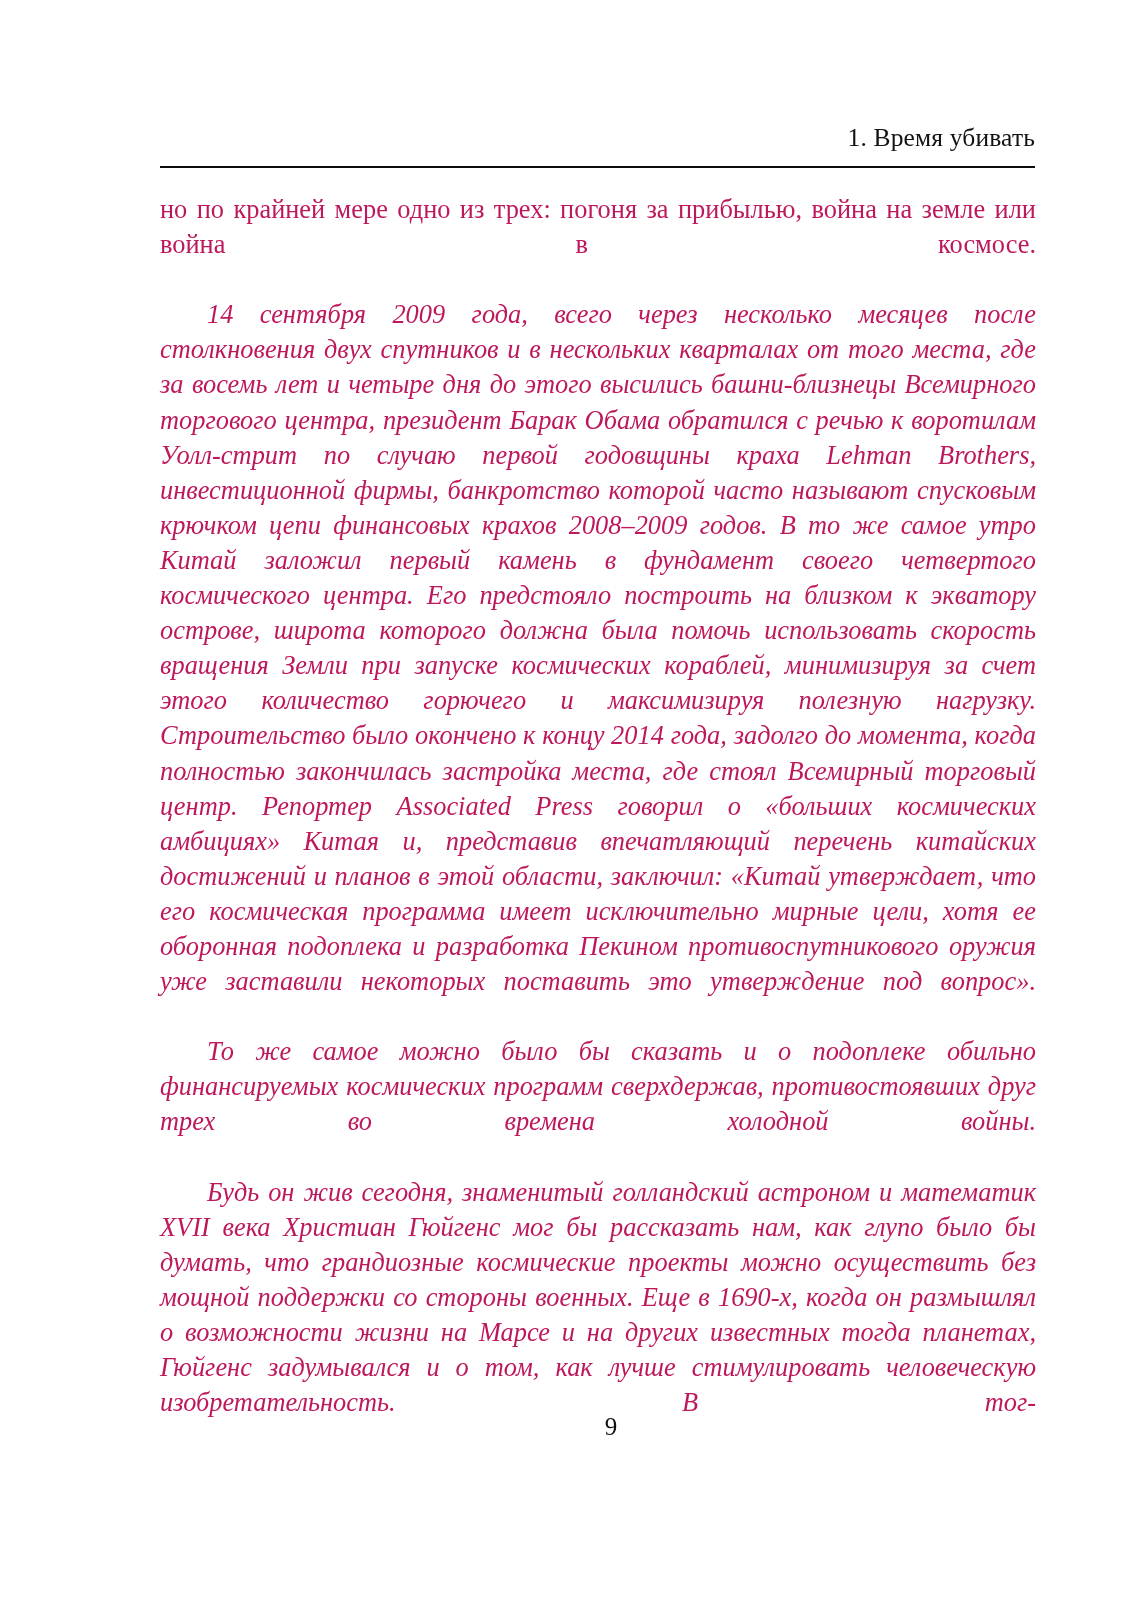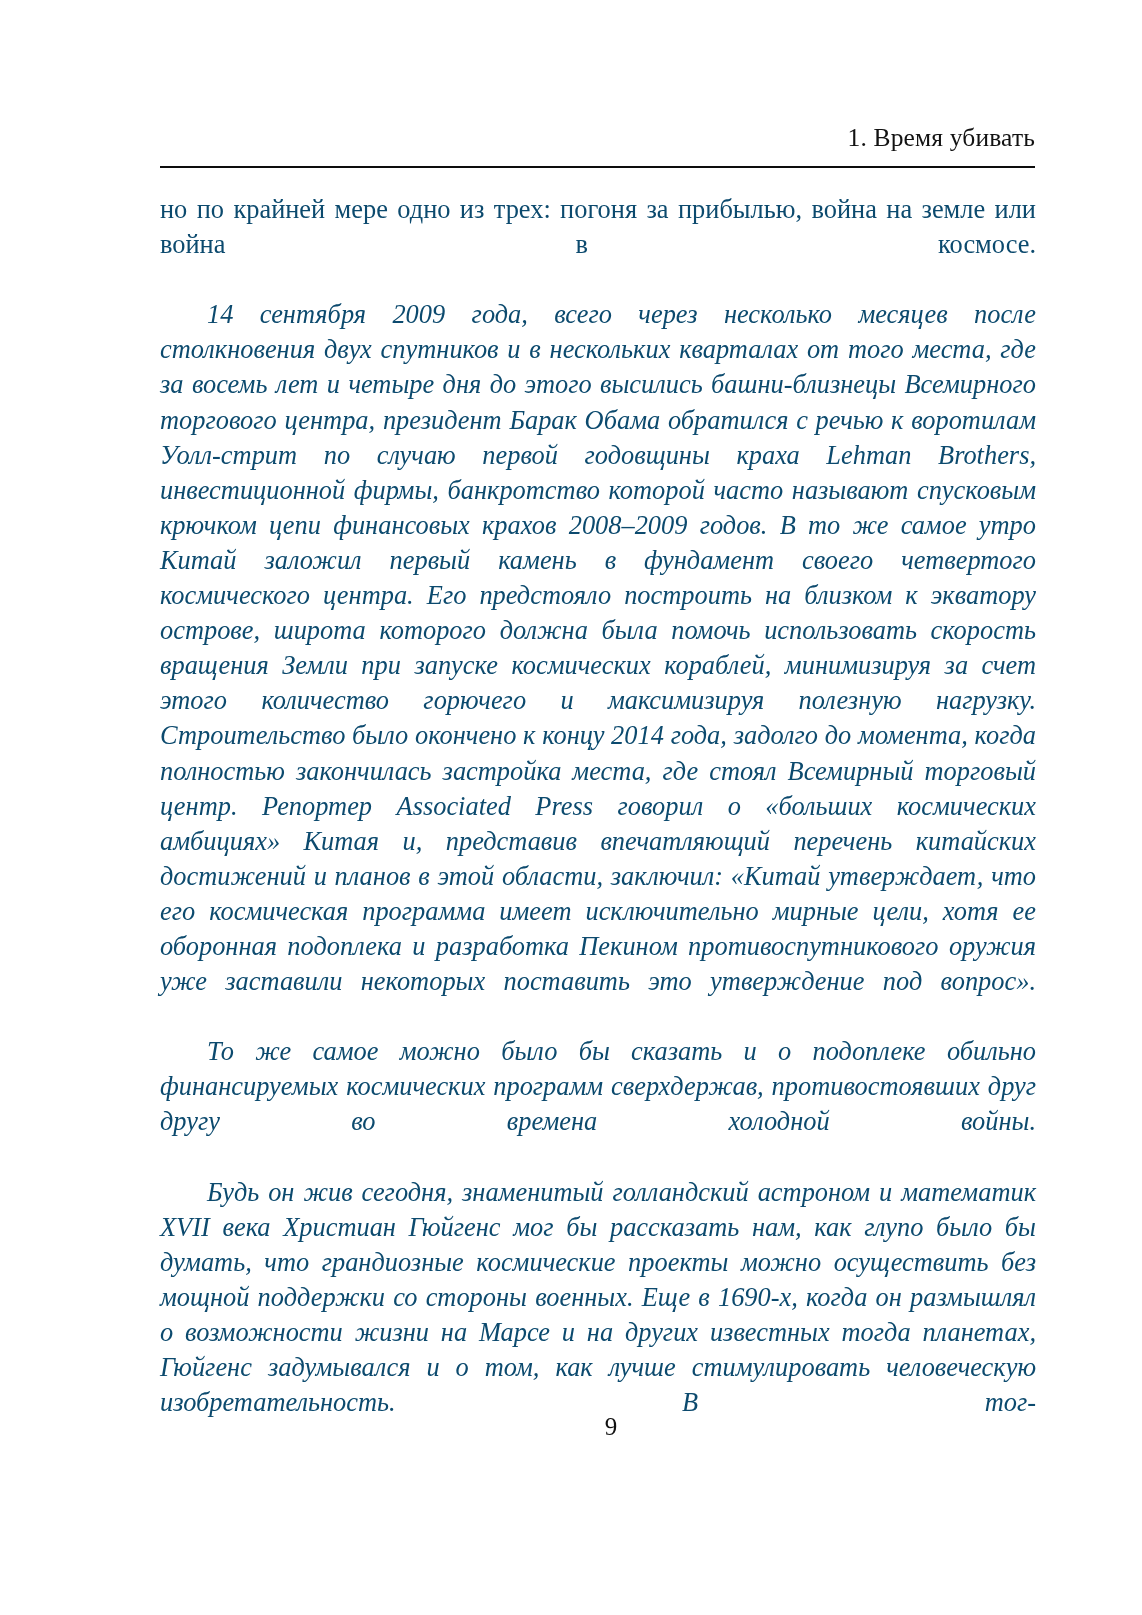--- a/index.html
+++ b/index.html
@@ -56,21 +56,21 @@
     left: 128px;
     top: 192px;
     width: 876px;
   }
   .para {
     margin: 0;
     font-size: 26.4px;
     line-height: 35.1px;
     text-align: justify;
     text-justify: inter-word;
-    color: #0c4a6e;
+    color: #be185d;
     hyphens: manual;
     -webkit-hyphens: manual;
   }
   .para.indent {
     text-indent: 47px;
     font-style: italic;
   }
   
   .para::after {
     content: "";
@@ -99,21 +99,21 @@
 
   <div class="running-head">
     <span class="running-head-text">1. Время убивать</span>
   </div>
 
   <div class="header-rule"></div>
 
   <div class="text-block">
     <p class="para">но по крайней мере одно из трех: погоня за прибылью, война на земле или война в космосе.</p>
     <p class="para indent">14 сентября 2009 года, всего через несколько месяцев после столкновения двух спутников и в нескольких кварталах от того места, где за восемь лет и четыре дня до этого высились башни-близнецы Всемирного торгового центра, президент Барак Обама обратился с речью к воротилам Уолл-стрит по случаю первой годовщины краха Lehman Brothers, инвестиционной фирмы, банкротство которой часто называют спусковым крючком цепи финансовых крахов 2008–2009 годов. В то же самое утро Китай заложил первый камень в фундамент своего четвертого космического центра. Его предстояло построить на близком к экватору острове, широта которого должна была помочь использовать скорость вращения Земли при запуске космических кораблей, минимизируя за счет этого количество горючего и максимизируя полезную нагрузку. Строительство было окончено к концу 2014 года, задолго до момента, когда полностью закончилась застройка места, где стоял Всемирный торговый центр. Репортер Associated Press говорил о «больших космических амбициях» Китая и, представив впечатляющий перечень китайских достижений и планов в этой области, заключил: «Китай утверждает, что его космическая программа имеет исключительно мирные цели, хотя ее оборонная подоплека и разработка Пекином противоспутникового оружия уже заставили некоторых поставить это утверждение под вопрос».</p>
-    <p class="para indent">То же самое можно было бы сказать и о подоплеке обильно финансируемых космических программ сверхдержав, противостоявших друг другу во времена холодной войны.</p>
+    <p class="para indent">То же самое можно было бы сказать и о подоплеке обильно финансируемых космических программ сверхдержав, противостоявших друг трех во времена холодной войны.</p>
     <p class="para indent">Будь он жив сегодня, знаменитый голландский астроном и математик XVII века Христиан Гюйгенс мог бы рассказать нам, как глупо было бы думать, что грандиозные космические проекты можно осуществить без мощной поддержки со стороны военных. Еще в 1690-х, когда он размышлял о возможности жизни на Марсе и на других известных тогда планетах, Гюйгенс задумывался и о том, как лучше стимулировать человеческую изобретательность. В тог-</p>
   </div>
 
   <div class="folio">
     <span class="folio-number">9</span>
   </div>
 
 </div>
 
 </body></html>

